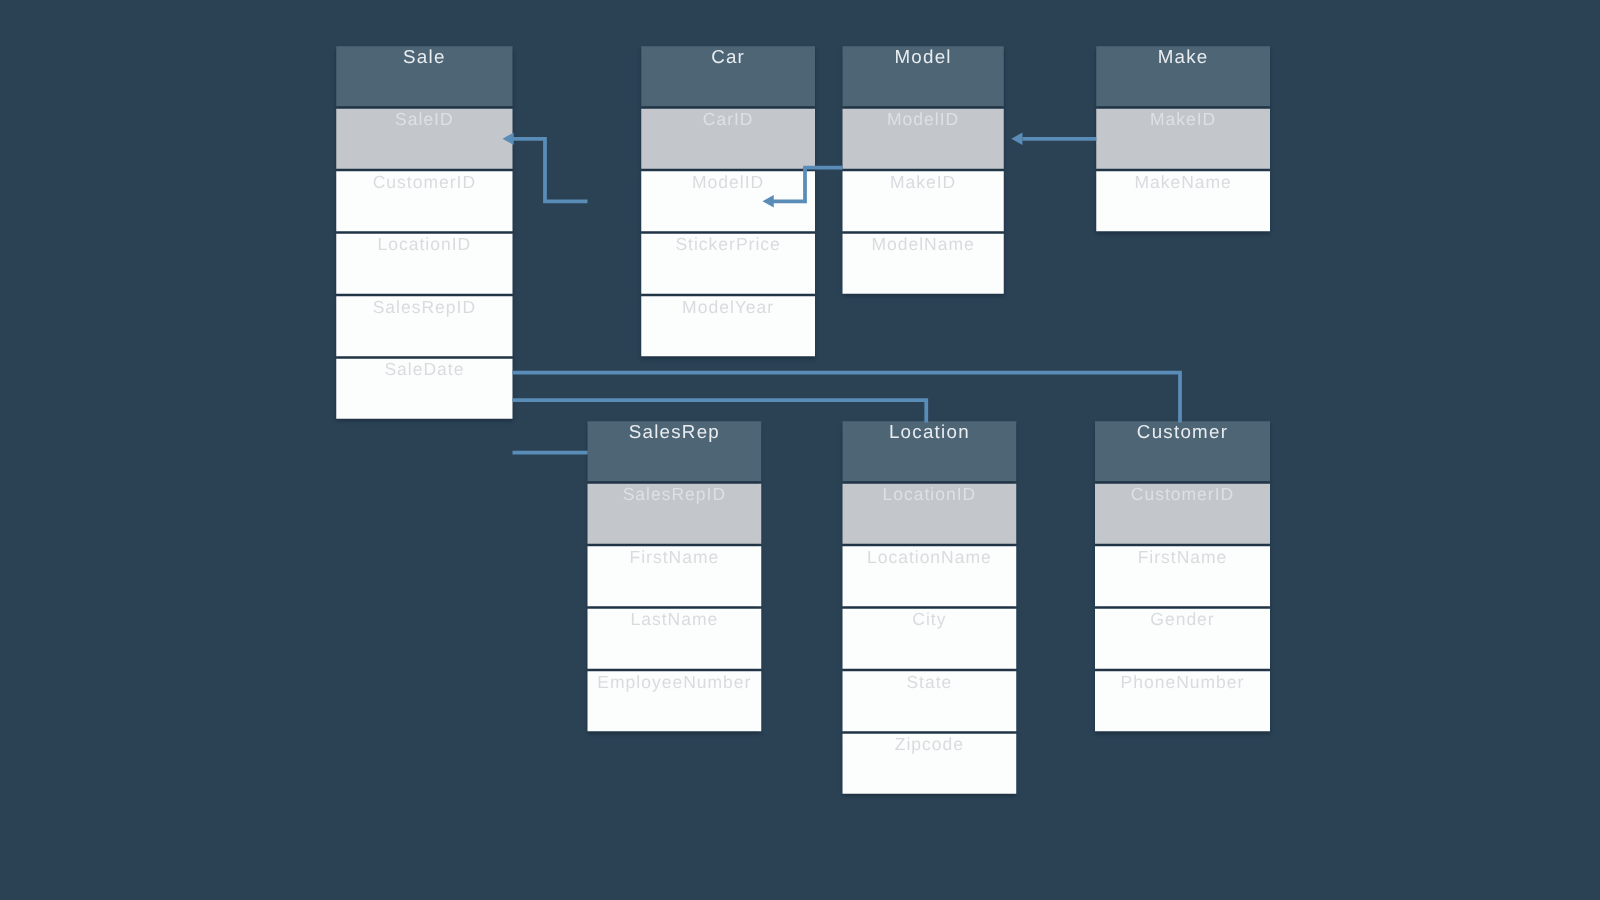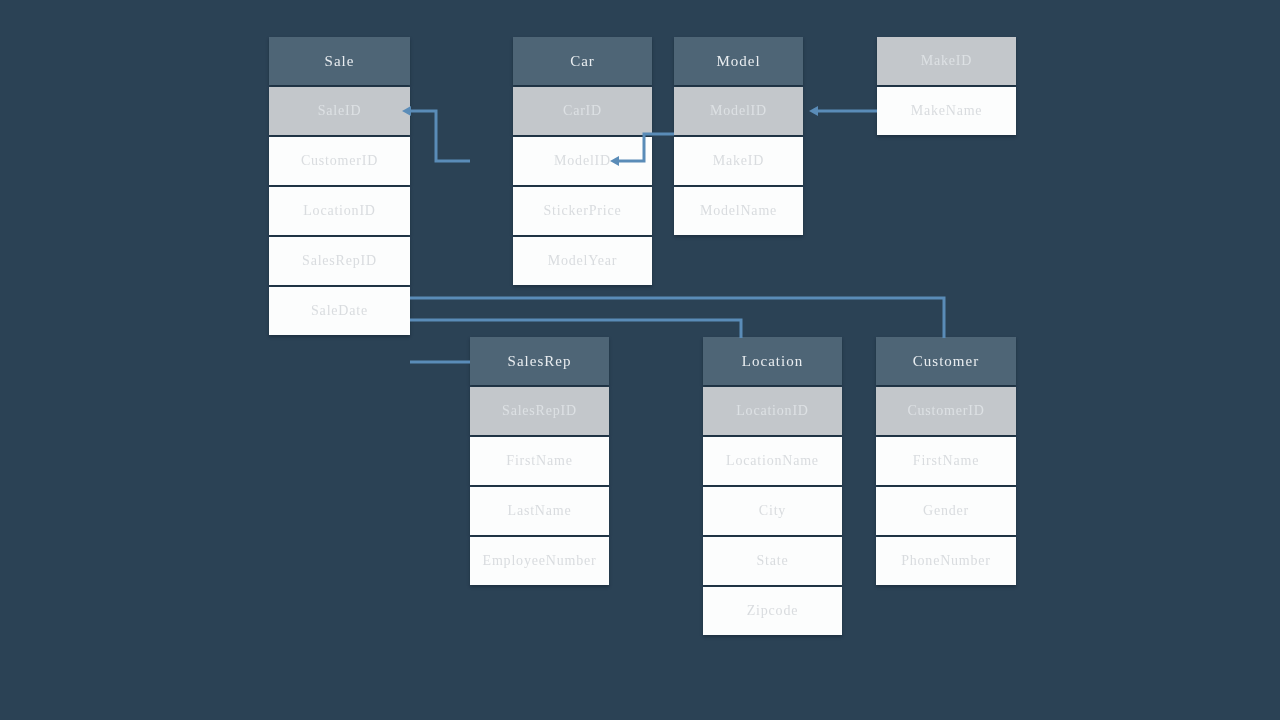--- a/index.html
+++ b/index.html
@@ -34,24 +34,23 @@
     height: 720px;
     z-index: 2;
   }
   .er-table {
     position: absolute;
   }
   .er-row {
     height: 48px;
     margin-bottom: 2px;
     display: flex;
-    align-items: center;
+    align-items: flex-start;
     justify-content: center;
     box-shadow: 0 2px 3px rgba(5, 18, 28, 0.35);
-    font-family: Liberation Serif, serif;
   }
   .er-header {
     background: var(--header-bg, #4e6576);
   }
   .er-header span {
     color: var(--header-text, #e9edf0);
     font-size: 15px;
     letter-spacing: 1px;
   }
   .er-key {
@@ -124,20 +123,23 @@
           <span>ModelID</span>
         </div>
         <div class="er-row er-field">
           <span>MakeID</span>
         </div>
         <div class="er-row er-field">
           <span>ModelName</span>
         </div>
       </div>
       <div class="er-table" style="left: 877px; top: 37px; width: 139px;">
+        <div class="er-row er-header">
+          <span>Make</span>
+        </div>
         <div class="er-row er-key">
           <span>MakeID</span>
         </div>
         <div class="er-row er-field">
           <span>MakeName</span>
         </div>
       </div>
       <div class="er-table" style="left: 470px; top: 337px; width: 139px;">
         <div class="er-row er-header">
           <span>SalesRep</span>
@@ -148,21 +150,21 @@
         <div class="er-row er-field">
           <span>FirstName</span>
         </div>
         <div class="er-row er-field">
           <span>LastName</span>
         </div>
         <div class="er-row er-field">
           <span>EmployeeNumber</span>
         </div>
       </div>
-      <div class="er-table" style="left: 674px; top: 337px; width: 139px; margin-left: 29px;">
+      <div class="er-table" style="left: 674px; top: 337px; width: 139px;">
         <div class="er-row er-header">
           <span>Location</span>
         </div>
         <div class="er-row er-key">
           <span>LocationID</span>
         </div>
         <div class="er-row er-field">
           <span>LocationName</span>
         </div>
         <div class="er-row er-field">

